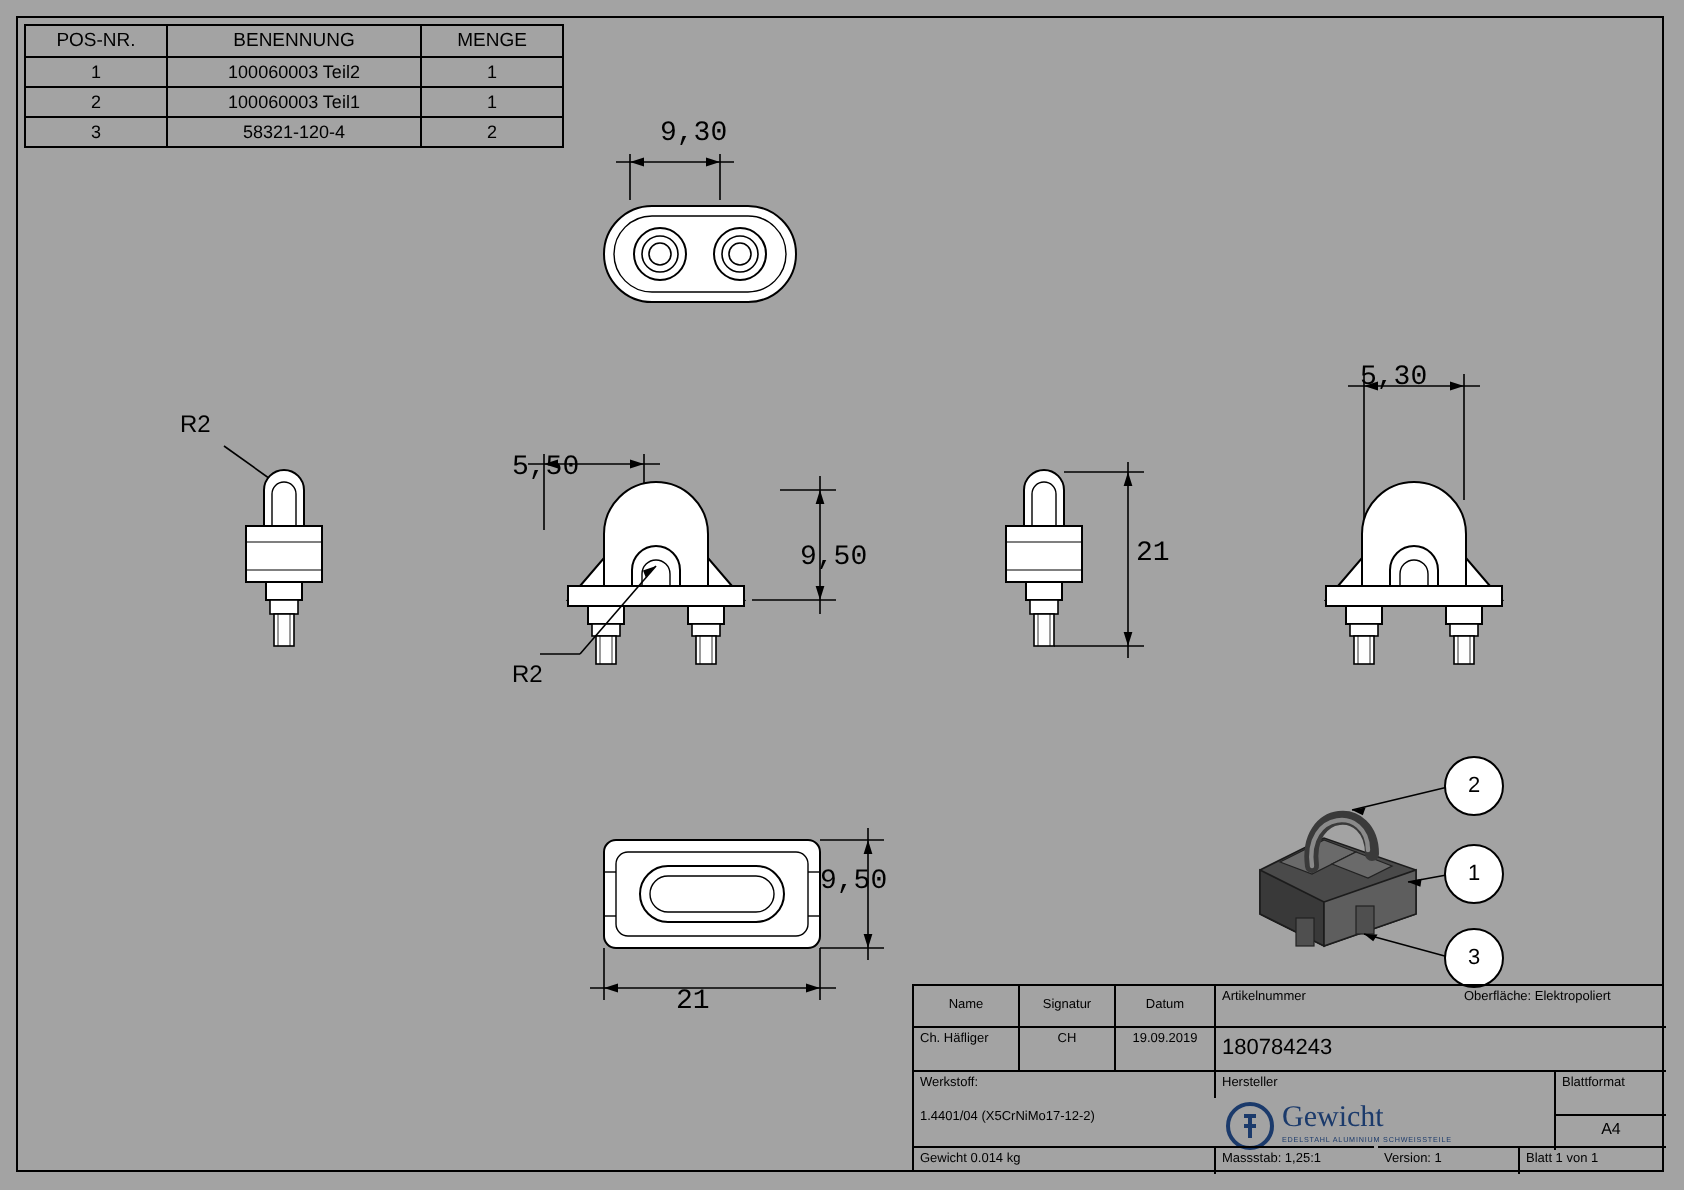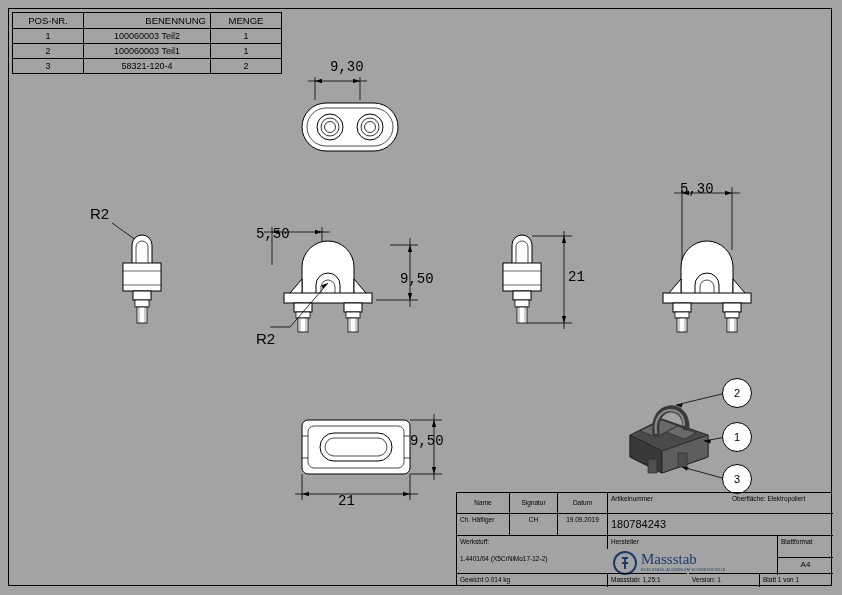--- a/index.html
+++ b/index.html
@@ -5,26 +5,26 @@
   html,body{margin:0;padding:0;background:#fff;}
   body{width:842px;height:595px;font-family:"Liberation Sans",sans-serif;color:#000;}
   #sheet{position:relative;width:842px;height:595px;overflow:hidden;background:#a3a3a3;}
   .frame{position:absolute;left:8px;top:8px;width:824px;height:578px;border:1px solid #000;box-sizing:border-box;}
 
   
   .bom{position:absolute;left:12px;top:12px;border-collapse:collapse;font-size:9px;}
   .bom th,.bom td{border:1px solid #000;text-align:center;padding:2px 4px;font-weight:normal;}
   .bom th{font-size:9.5px;}
   .bom .c1{width:62px;}
-  .bom .c2{width:118px;text-align:right;}
+  .bom .c2{width:118px;}
   .bom .c3{width:62px;}
 
   
   .dim{position:absolute;font-size:14px;white-space:nowrap;font-family:Liberation Mono, monospace;}
-  .lbl{position:absolute;font-size:15px;white-space:nowrap;}
+  .lbl{position:absolute;font-size:12px;white-space:nowrap;}
   svg{position:absolute;overflow:visible;}
 
   
   .tb{position:absolute;left:456px;top:492px;width:376px;height:94px;border:1px solid #000;box-sizing:border-box;font-size:6.5px;}
   .tb div{position:absolute;box-sizing:border-box;}
   .tb .cell{padding:2px 3px;overflow:hidden;}
   .tb .bl{border-left:1px solid #000;}
   .tb .bt{border-top:1px solid #000;}
   .tb .big{font-size:11px;}
   .tb .mid{font-size:8px;}
@@ -272,21 +272,21 @@
     <div class="cell bt" style="left:0;top:42px;width:150px;height:14px;">Werkstoff:</div>
     <div class="cell bt bl" style="left:150px;top:42px;width:226px;height:14px;">Hersteller</div>
 
     <div class="cell" style="left:0;top:56px;width:150px;height:22px;padding-top:6px;">1.4401/04 (X5CrNiMo17-12-2)</div>
 
     <div style="left:150px;top:56px;width:150px;height:30px;">
       <svg style="left:6px;top:2px;width:24px;height:24px;">
         <circle cx="12" cy="12" r="11" fill="none" stroke="#1b3a6b" stroke-width="2"></circle>
         <path d="M9 7 h6 M12 7 v11 M9 12 h6" stroke="#1b3a6b" stroke-width="2" fill="none"></path>
       </svg>
-      <div style="left:34px;top:2px;font-size:15px;color:#1b3a6b;font-family:'Liberation Serif',serif;">Massstab</div>
+      <div style="left:34px;top:2px;font-size:15px;color:#1b3a6b;font-family:'Liberation Serif',serif;">Gewicht</div>
       <div style="left:34px;top:19px;font-size:3.6px;color:#1b3a6b;letter-spacing:0.4px;">EDELSTAHL  ALUMINIUM  SCHWEISSTEILE</div>
     </div>
 
     <div class="cell bt bl" style="left:320px;top:42px;width:56px;height:22px;">Blattformat</div>
     <div class="cell bt bl mid" style="left:320px;top:64px;width:56px;height:18px;text-align:center;">A4</div>
 
     <div class="cell bt" style="left:0;top:80px;width:150px;height:14px;">Gewicht 0.014 kg</div>
     <div class="cell bt bl" style="left:150px;top:80px;width:80px;height:14px;">Massstab: 1,25:1</div>
     <div class="cell bt" style="left:232px;top:80px;width:70px;height:14px;">Version: 1</div>
     <div class="cell bt bl" style="left:302px;top:80px;width:74px;height:14px;">Blatt 1 von 1</div>

